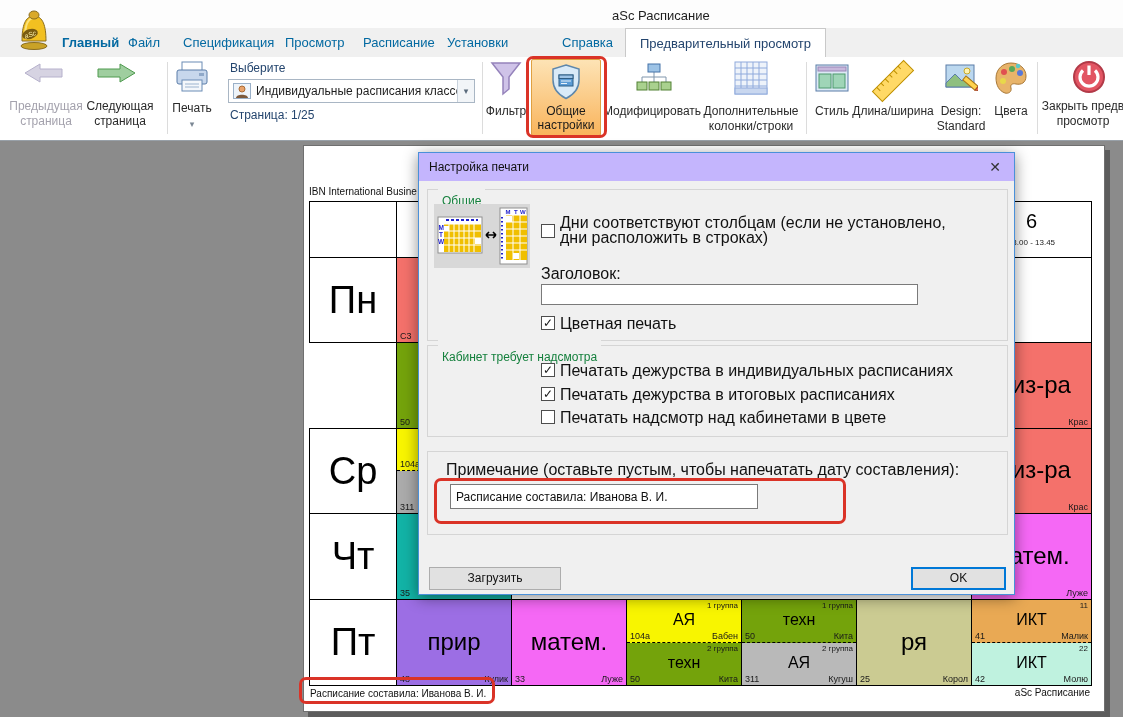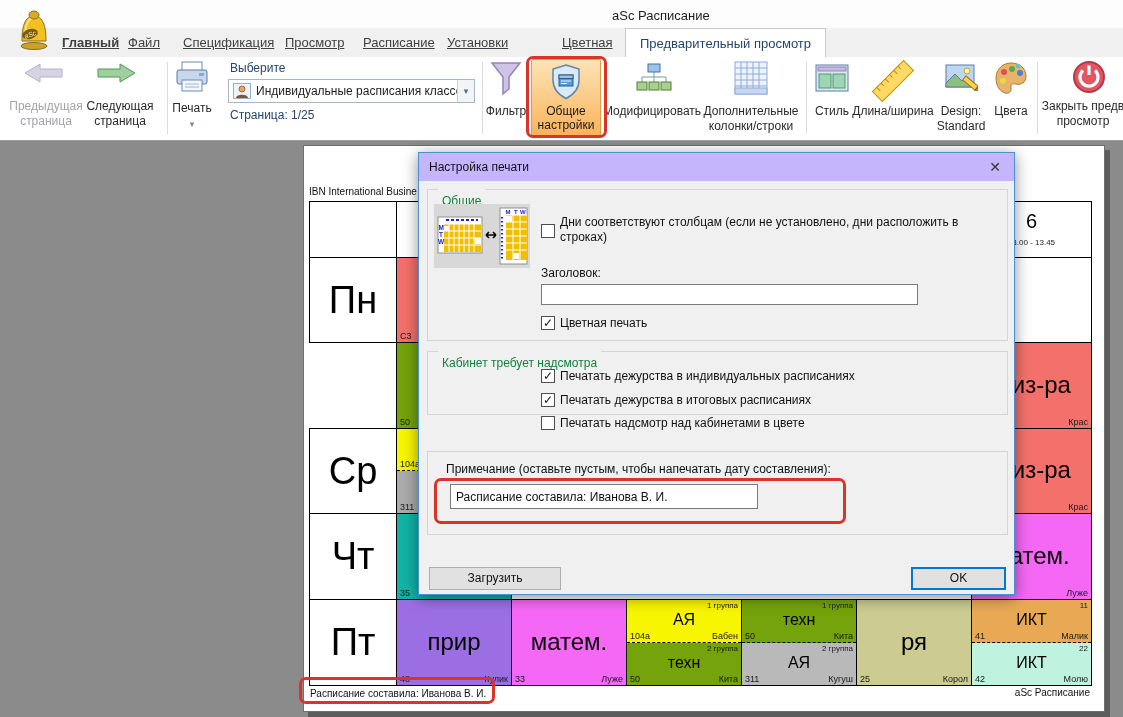--- a/index.html
+++ b/index.html
@@ -4,21 +4,21 @@
 <style>
   * { margin:0; padding:0; box-sizing:border-box; }
   html,body { width:1123px; height:717px; }
   body { font-family:"Liberation Sans", sans-serif; background:#fff; overflow:hidden; }
   #app { position:relative; width:1123px; height:717px; }
 
   
   .titlebar { position:absolute; left:0; top:0; width:1123px; height:28px; background:#fdfdfd; }
   .apptitle { position:absolute; left:612px; top:8px; font-size:13px; color:#1e1e1e; }
   .menubar { position:absolute; left:0; top:28px; width:1123px; height:29px; background:#f0f0f0; }
-  .menuitem { position:absolute; top:7px; font-size:13px; color:#404040; cursor:default;text-decoration:underline; }
+  .menuitem { position:absolute; top:7px; font-size:13px; color:#0369a1; cursor:default; }
   .menuitem.bold { font-weight:bold; }
   .activetab { position:absolute; left:625px; top:0; height:29px; padding:7px 14px 0 14px;
                background:#fff; border:1px solid #c9c9c9; border-bottom:none; font-size:13px; color:#24456e; }
   .belllogo { position:absolute; left:14px; top:8px; width:40px; height:42px; z-index:5; }
 
   
   .toolbar { position:absolute; left:0; top:57px; width:1123px; height:84px; background:#ffffff; border-bottom:1px solid #98a0a8; }
   .tlabel { position:absolute; font-size:12px; color:#2a2a2a; text-align:center; line-height:15px; }
   .tlabel.navy { color:#24456e; text-align:left; }
   .tlabel.dis { color:#a4a2ad; }
@@ -54,21 +54,21 @@
   
   .dialog { position:absolute; left:418px; top:152px; width:597px; height:443px; background:#f0f0f0;
             border:1px solid #4a90d9; box-shadow:0 3px 14px rgba(0,0,0,.45); z-index:10; }
   .dlg-title { position:absolute; left:0; top:0; width:100%; height:28px; background:#c4b5fd; }
   .dlg-title .txt { position:absolute; left:10px; top:7px; font-size:12px; color:#111; }
   .dlg-close { position:absolute; right:8px; top:4px; width:22px; height:20px; text-align:center; font-size:14px; color:#333; line-height:20px; }
   .grpbox { position:absolute; border:1px solid #d5d5d5; background:#f0f0f0; }
   .grpbox .glabel { position:absolute; left:10px; top:-8px; background:#f0f0f0; padding:12px 4px; font-size:12px; color:#15803d; }
   .cbbox { position:absolute; width:14px; height:14px; background:#fff; border:1px solid #4d4d4d;
            font-size:12px; line-height:12px; text-align:center; color:#1a1a1a; }
-  .cblabel { position:absolute; font-size:12px; color:#111; line-height:15px; }
+  .cblabel { position:absolute; font-size:16px; color:#111; line-height:15px; }
   .txtinput { position:absolute; background:#fff; border:1px solid #7a7a7a; font-family:"Liberation Sans",sans-serif;
               font-size:12px; color:#111; padding:0 5px; }
   .dbtn { position:absolute; height:23px; background:#e1e1e1; border:1px solid #adadad; font-size:12px; color:#111;
           text-align:center; line-height:21px; }
   .dbtn.default { border:2px solid #0078d7; line-height:19px; }
   .minipanel { position:absolute; background:#d8d8d8; }
 
   
   .anno { position:absolute; border:3px solid #da3327; border-radius:7px; z-index:20; pointer-events:none; }
 </style>
@@ -90,21 +90,21 @@
     <text x="10" y="29" font-size="7" fill="#f7e9a0" font-style="italic" transform="rotate(-18 16 26)">aSc</text>
   </svg>
 
   <div class="menubar">
     <span class="menuitem bold" style="left:62px">Главный</span>
     <span class="menuitem" style="left:128px">Файл</span>
     <span class="menuitem" style="left:183px">Спецификация</span>
     <span class="menuitem" style="left:285px">Просмотр</span>
     <span class="menuitem" style="left:363px">Расписание</span>
     <span class="menuitem" style="left:447px">Установки</span>
-    <span class="menuitem" style="left:562px">Цветная</span>
+    <span class="menuitem" style="left:562px">Справка</span>
     <div class="activetab">Предварительный просмотр</div>
   </div>
 
   <div class="toolbar">
 
     <svg style="position:absolute;left:22px;top:5px" width="42" height="22" viewBox="0 0 42 22">
       <path d="M40 7 H18 V2 L3 11 L18 20 V15 H40 Z" fill="#d6d3e2" stroke="#b6b1cc"></path>
     </svg>
     <div class="tlabel dis" style="left:0px;top:42px;width:92px">Предыдущая страница</div>
 
@@ -371,21 +371,21 @@
       <div class="cbbox" style="left:113px;top:34px"></div>
       <div class="cblabel" style="left:132px;top:25px;width:400px">Дни соответствуют столбцам (если не установлено, дни расположить в строках)</div>
 
       <div class="cblabel" style="left:113px;top:76px">Заголовок:</div>
       <input class="txtinput" style="left: 113px; top: 94px; width: 377px; height: 21px;" value="">
 
       <div class="cbbox" style="left:113px;top:126px">✓</div>
       <div class="cblabel" style="left:132px;top:126px">Цветная печать</div>
     </div>
 
-    <div class="grpbox" style="left:8px;top:198px;width:581px;height:64px">
+    <div class="grpbox" style="left:8px;top:192px;width:581px;height:92px">
       <span class="glabel">Кабинет требует надсмотра</span>
       <div class="cbbox" style="left:113px;top:17px">✓</div>
       <div class="cblabel" style="left:132px;top:17px">Печатать дежурства в индивидуальных расписаниях</div>
       <div class="cbbox" style="left:113px;top:41px">✓</div>
       <div class="cblabel" style="left:132px;top:41px">Печатать дежурства в итоговых расписаниях</div>
       <div class="cbbox" style="left:113px;top:64px"></div>
       <div class="cblabel" style="left:132px;top:64px">Печатать надсмотр над кабинетами в цвете</div>
     </div>
 
     <div class="grpbox" style="left:8px;top:298px;width:581px;height:84px">

